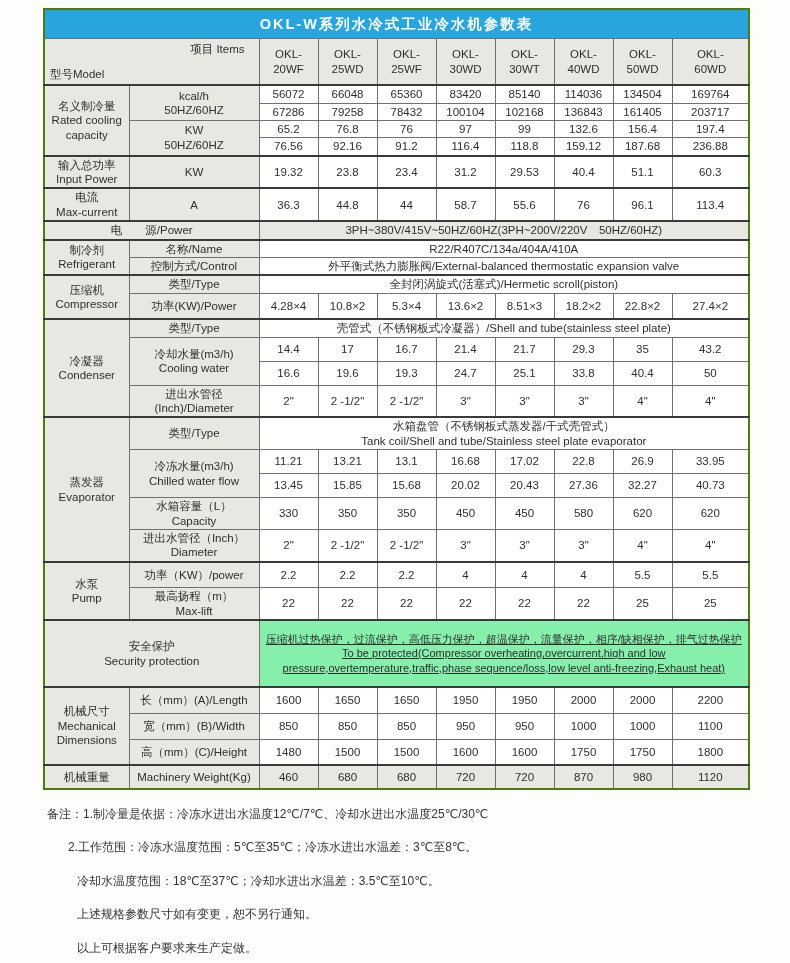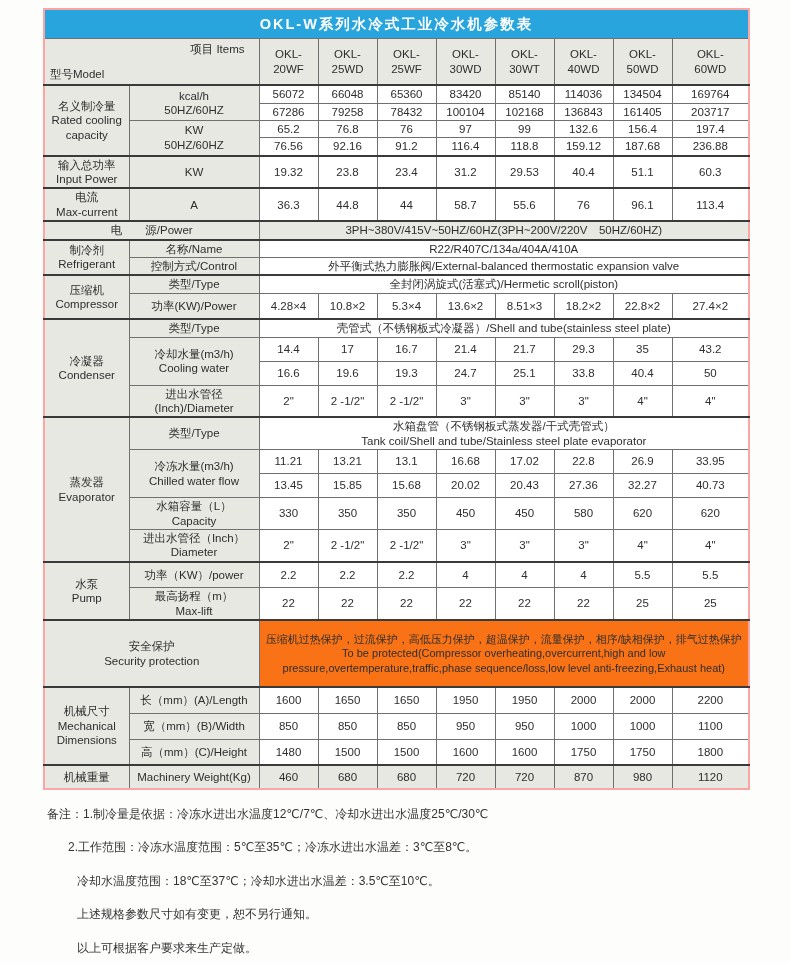--- a/index.html
+++ b/index.html
@@ -15,29 +15,29 @@
   .logo { width:58px; height:54px; flex:0 0 auto; margin-top:2px; }
   .titles { margin-left:6px; }
   .title-zh { margin:0; font-size:26px; line-height:30px; font-weight:bold; color:#1c1c1c; letter-spacing:1px; white-space:pre-line; }
   .title-en { margin:0; font-size:16.5px; line-height:22px; font-weight:normal; color:#222; white-space:pre-line; }
 
   
   table.spec { border-collapse:collapse; margin:8px 0 0 43px; width:705px; table-layout:fixed;
                font-size:11.5px; line-height:1.25; }
   table.spec td { border:1px solid #707070; text-align:center; vertical-align:middle;
                   padding:1px 2px; white-space:pre-line; overflow:hidden; }
-  table.spec { border:2px solid #fca5a5; }
+  table.spec { border:2px solid #4d7c0f; }
   tr.sec td { border-top-width:2px; border-top-color:#3a3a3a; }
 
   td.banner { background:#27a5dc; color:#ffffff; font-size:14.5px; font-weight:bold;
               letter-spacing:2px; height:26px; border-bottom:2px solid #3a3a3a; }
   .lab { background:#e8e8e3; }
   tr.grayrow td { background:#e8e8e3; }
   td.v { background:#ffffff; }
-  td.v-left { background:#f97316; text-align:left; padding:2px 5px; font-size:11px; line-height:1.3; }
+  td.v-left { background:#86efac; text-align:left; padding:2px 5px; font-size:11px; line-height:1.3;text-decoration:underline; }
 
   td.corner { background:#e8e8e3; position:relative; padding:0;
     background-image:linear-gradient(to bottom right,
       transparent calc(50% - 1px), #8b8b9e calc(50% - 1px),
       #8b8b9e calc(50% + 1px), transparent calc(50% + 1px)); }
   .c-model { position:absolute; left:5px; bottom:3px; font-size:11.5px; }
   .c-items { position:absolute; right:14px; top:3px; font-size:11.5px; }
 
   tr.r28 { height:28px; } tr.r15 { height:15px; } tr.r26 { height:26px; }
   tr.r17 { height:17px; } tr.r24 { height:24px; } tr.r30 { height:30px; }

